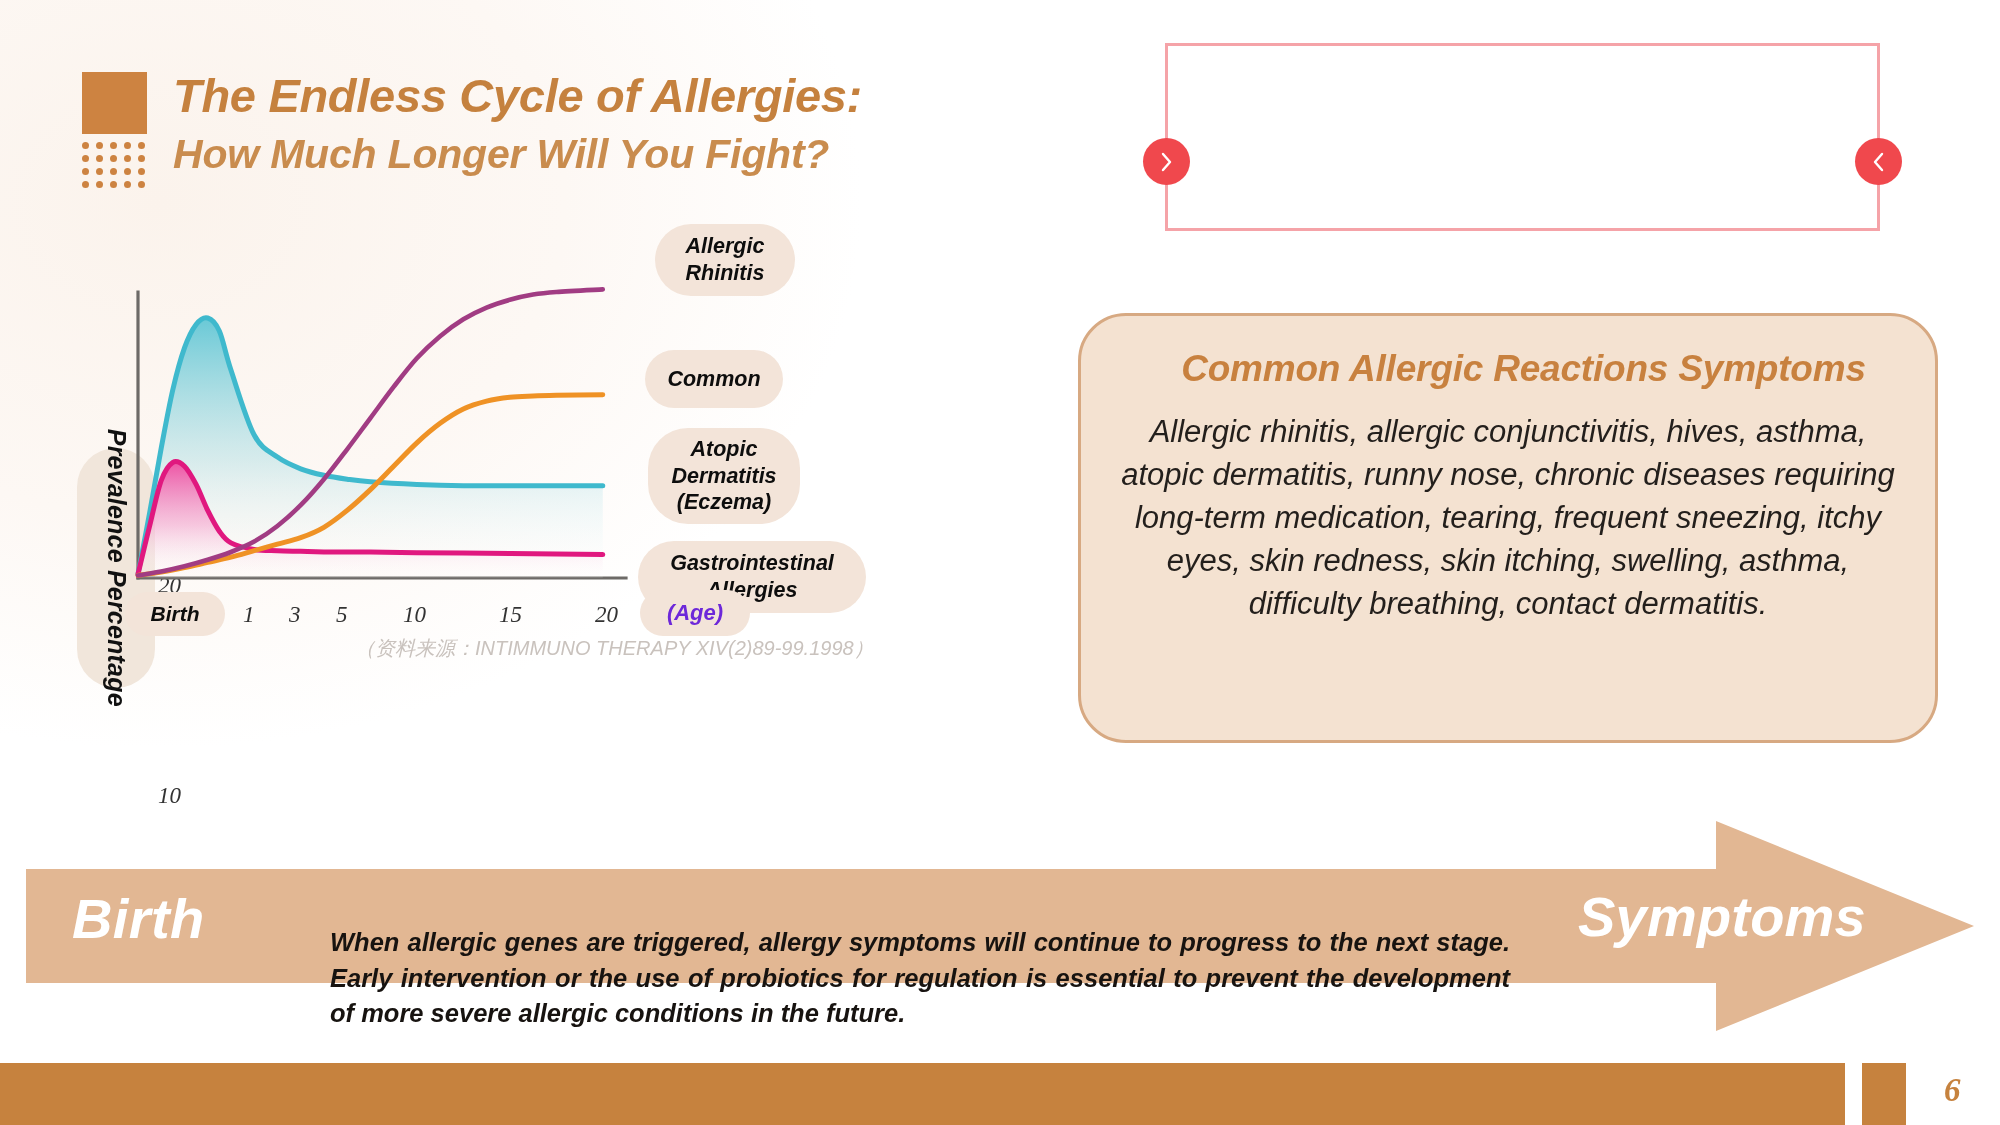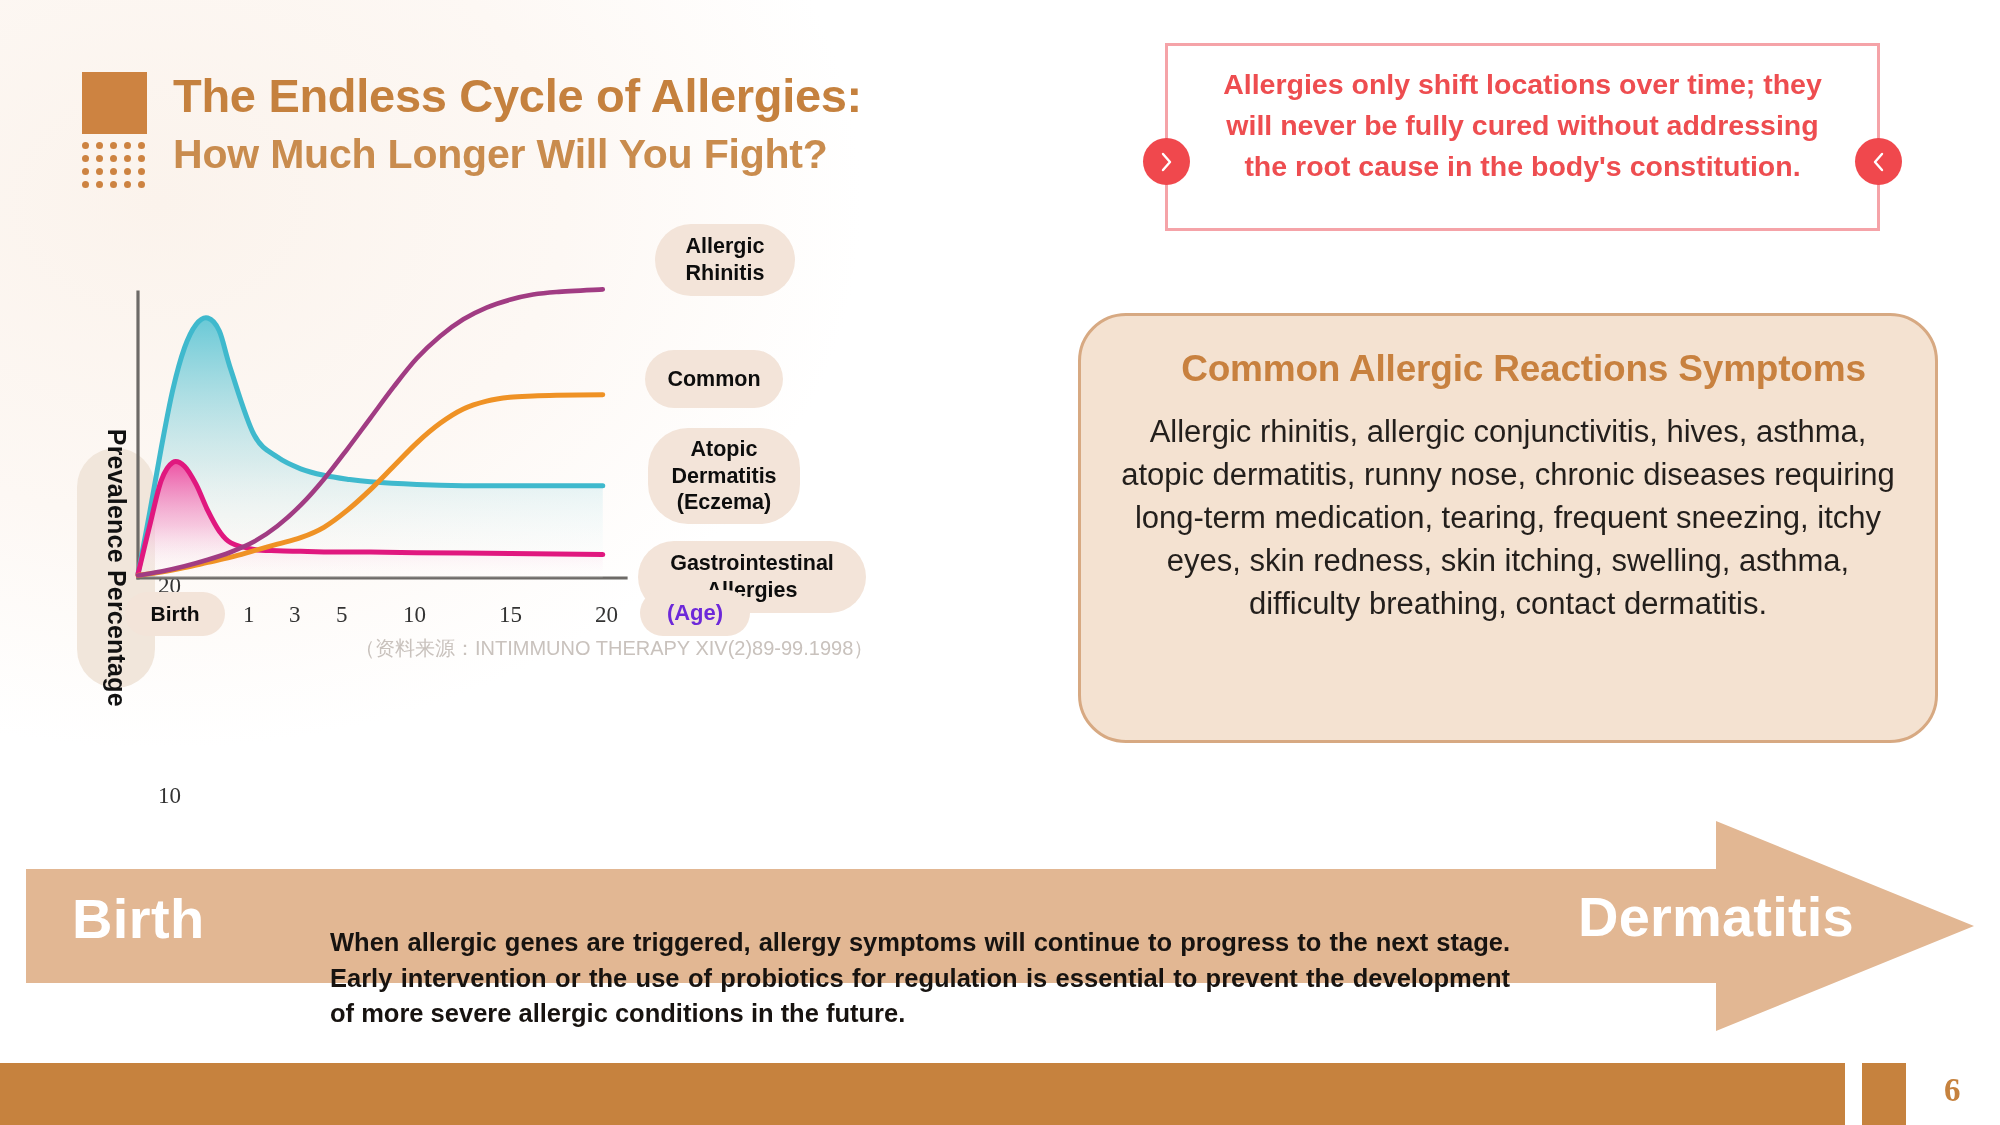--- a/index.html
+++ b/index.html
@@ -19,20 +19,21 @@
   
   #slide {
     position: absolute;
     inset: 0;
     width: 2000px;
     height: 1125px;
     background:
       radial-gradient(ellipse 900px 700px at 8% 18%, #fbf3ec 0%, #fdf8f4 45%, #ffffff 78%),
       linear-gradient(120deg, #faf3ee 0%, #fdf9f6 40%, #ffffff 75%);
     overflow: hidden;
+    font-style: italic;
   }
 
   
   #header {
     position: absolute;
     left: 0; top: 0;
     width: 1100px; height: 200px;
   }
 
   .deco-square {
@@ -326,21 +327,20 @@
         <i></i>
         <i></i>
     </div>
     <div class="title-block">
       <div class="title-line1">The Endless Cycle of Allergies:</div>
       <div class="title-line2">How Much Longer Will You Fight?</div>
     </div>
   </div>
 
   <div id="top-banner">
-    <div class="banner-text">Allergies only shift locations over time; they will never be fully cured without addressing the root cause in the body's constitution.</div>
     <div class="nav-circle prev">
       <svg width="16" height="22" viewBox="0 0 16 22" fill="none">
           <path d="M4 3 L11 11 L4 19" stroke="#ffffff" stroke-width="2.4" stroke-linecap="round" stroke-linejoin="round"></path>
         </svg>
     </div>
     <div class="nav-circle next">
       <svg width="16" height="22" viewBox="0 0 16 22" fill="none">
           <path d="M11 3 L4 11 L11 19" stroke="#ffffff" stroke-width="2.4" stroke-linecap="round" stroke-linejoin="round"></path>
         </svg>
     </div>
@@ -404,19 +404,19 @@
     <div id="symptom-body">Allergic rhinitis, allergic conjunctivitis, hives, asthma, atopic dermatitis, runny nose, chronic diseases requiring long-term medication, tearing, frequent sneezing, itchy eyes, skin redness, skin itching, swelling, asthma, difficulty breathing, contact dermatitis.</div>
   </div>
 
   <div id="arrow-banner">
     <svg id="arrow-svg" width="1948" height="210" viewBox="0 0 1948 210">
       <path d="M0 48 L1690 48 L1690 0 L1948 105 L1690 210 L1690 162 L0 162 Z" fill="#e2b793"></path>
     </svg>
   </div>
   <div id="birth-word">Birth</div>
   <div id="arrow-body-text">When allergic genes are triggered, allergy symptoms will continue to progress to the next stage. Early intervention or the use of probiotics for regulation is essential to prevent the development of more severe allergic conditions in the future.</div>
-  <div id="adult-word">Dermatitis</div>
+  <div id="adult-word">Symptoms</div>
 
   <div id="footer-bar"></div>
   <div id="footer-block"></div>
   <div id="page-num">6</div>
 
 </div>
 
 </body></html>

